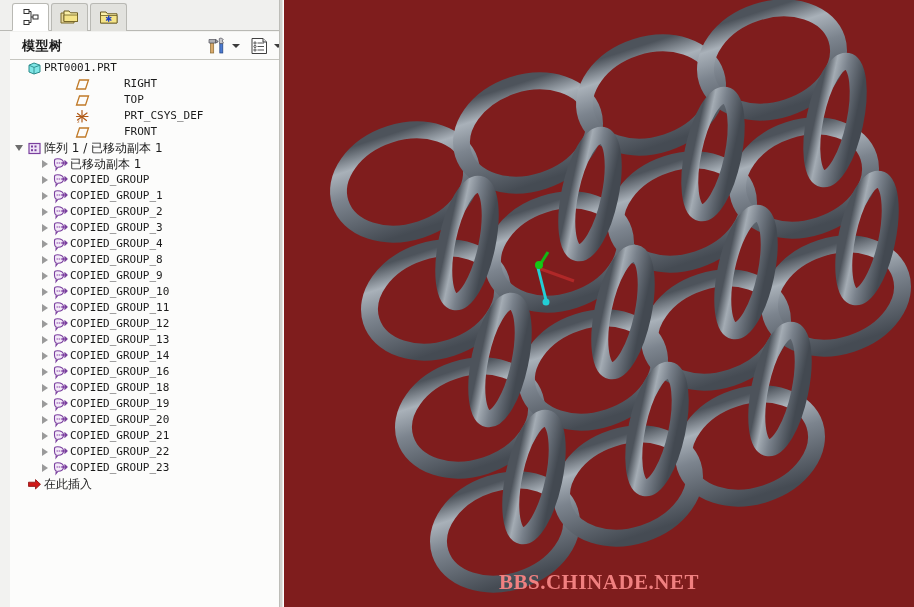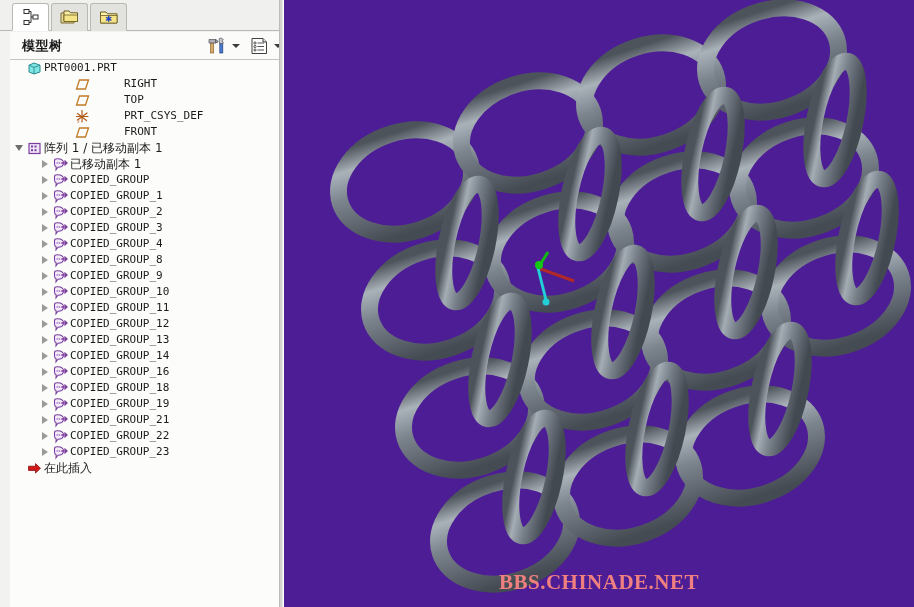--- a/index.html
+++ b/index.html
@@ -168,21 +168,21 @@
     border-left: 1px solid #bdbdb8;
     border-right: 1px solid #e8e8e5;
     box-sizing: border-box;
   }
 
   
   #viewport {
     position: absolute;
     left: 284px; top: 0;
     width: 630px; height: 607px;
-    background: #4c1d95;
+    background: #7f1d1d;
     overflow: hidden;
   }
   #model-svg { position: absolute; left: 0; top: 0; }
   #watermark {
     position: absolute;
     left: 0; top: 570px;
     width: 630px;
     text-align: center;
     font-family: "Liberation Serif", serif;
     font-weight: bold;
@@ -596,20 +596,37 @@
               <path d="M1.5 3.5 C1.5 2.3 2.6 1.8 4.5 1.8 C8 1.8 10.5 3.2 10.5 6 C10.5 8.4 8.4 10.2 5 10.2 L3 12.8 L3.2 10 C2 9.3 1.5 8 1.5 6.4 Z" fill="#f3eaf8" stroke="#7a3f9e" stroke-width="1.1"></path>
               <g fill="#9c5fb8">
                 <circle cx="4.2" cy="6" r="0.8"></circle>
                 <circle cx="6.3" cy="6" r="0.8"></circle>
                 <circle cx="8.4" cy="6" r="0.8"></circle>
               </g>
               <path d="M9.5 6 L14 6 M11.8 3.9 L14 6 L11.8 8.1" fill="none" stroke="#7a3f9e" stroke-width="1.4" stroke-linecap="round" stroke-linejoin="round"></path>
             </svg>
           </span>
           <span class="tw-label">COPIED_GROUP_19</span>
+        </div>
+        <div class="tree-row lvl2">
+          <span class="tw-toggle">
+            <span class="tri-right"></span>
+          </span>
+          <span class="tw-icon">
+            <svg width="15" height="15" viewBox="0 0 15 15">
+              <path d="M1.5 3.5 C1.5 2.3 2.6 1.8 4.5 1.8 C8 1.8 10.5 3.2 10.5 6 C10.5 8.4 8.4 10.2 5 10.2 L3 12.8 L3.2 10 C2 9.3 1.5 8 1.5 6.4 Z" fill="#f3eaf8" stroke="#7a3f9e" stroke-width="1.1"></path>
+              <g fill="#9c5fb8">
+                <circle cx="4.2" cy="6" r="0.8"></circle>
+                <circle cx="6.3" cy="6" r="0.8"></circle>
+                <circle cx="8.4" cy="6" r="0.8"></circle>
+              </g>
+              <path d="M9.5 6 L14 6 M11.8 3.9 L14 6 L11.8 8.1" fill="none" stroke="#7a3f9e" stroke-width="1.4" stroke-linecap="round" stroke-linejoin="round"></path>
+            </svg>
+          </span>
+          <span class="tw-label">COPIED_GROUP_20</span>
         </div>
         <div class="tree-row lvl2">
           <span class="tw-toggle">
             <span class="tri-right"></span>
           </span>
           <span class="tw-icon">
             <svg width="15" height="15" viewBox="0 0 15 15">
               <path d="M1.5 3.5 C1.5 2.3 2.6 1.8 4.5 1.8 C8 1.8 10.5 3.2 10.5 6 C10.5 8.4 8.4 10.2 5 10.2 L3 12.8 L3.2 10 C2 9.3 1.5 8 1.5 6.4 Z" fill="#f3eaf8" stroke="#7a3f9e" stroke-width="1.1"></path>
               <g fill="#9c5fb8">
                 <circle cx="4.2" cy="6" r="0.8"></circle>

